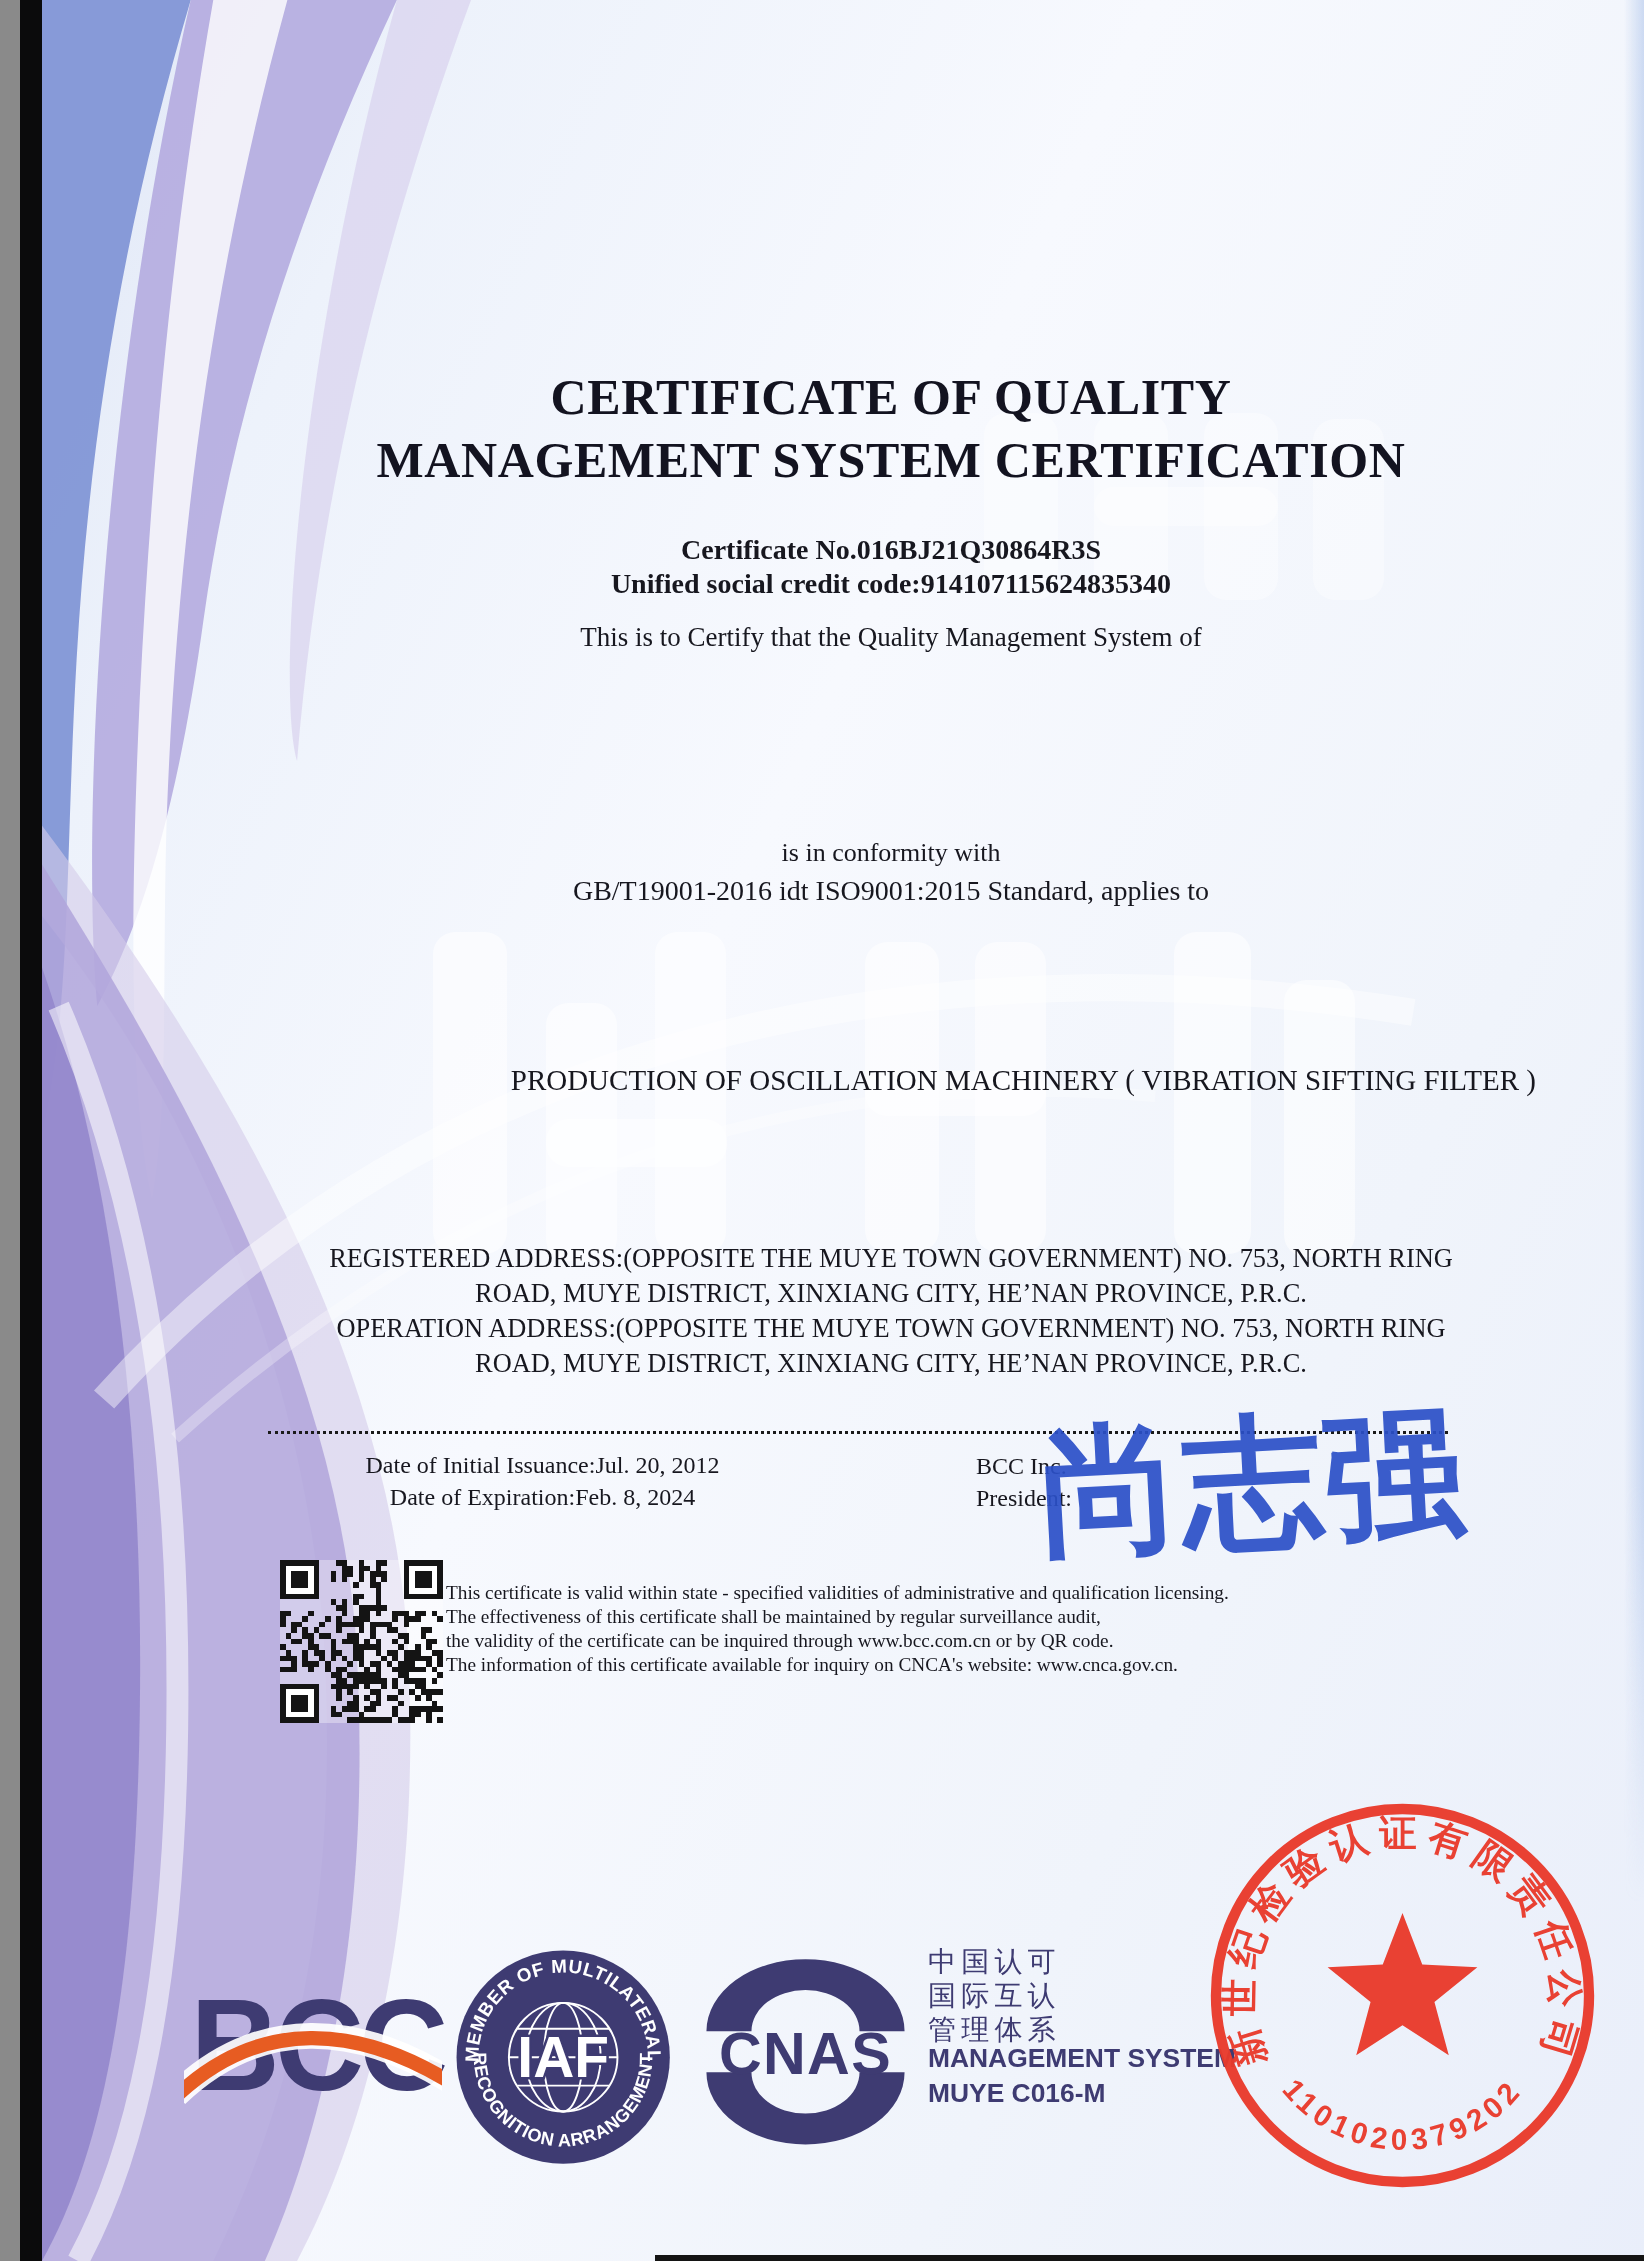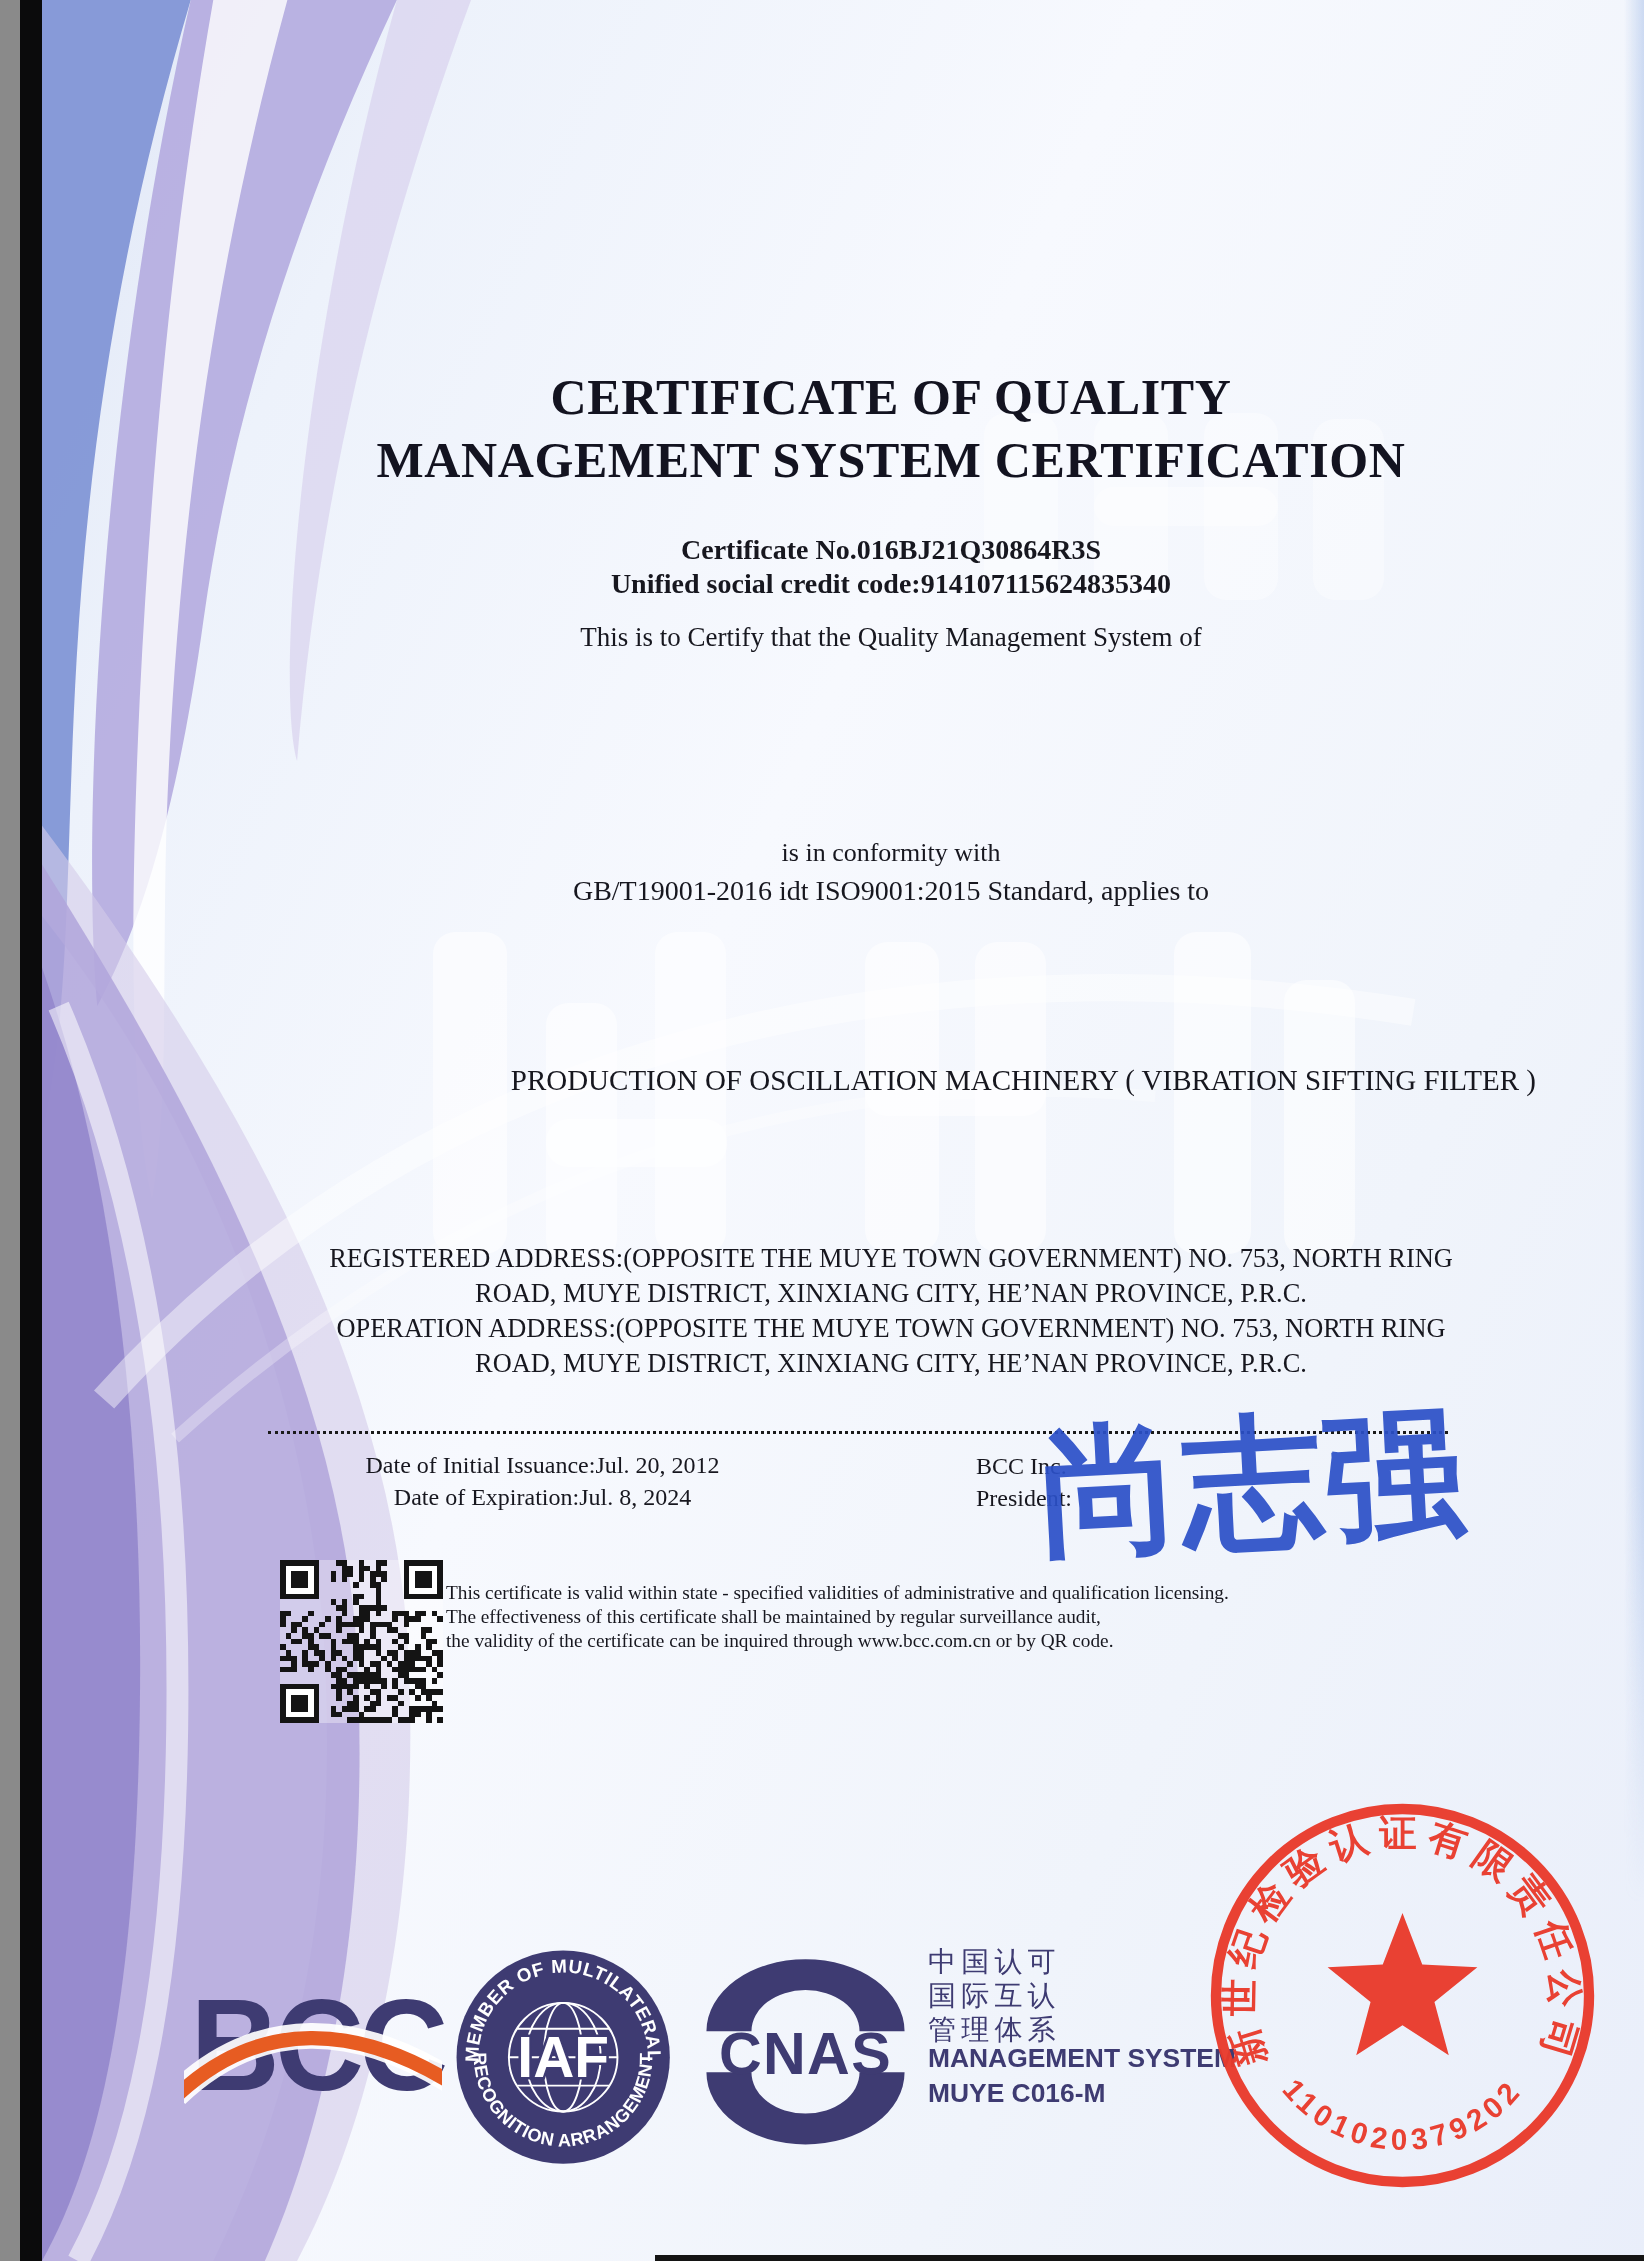--- a/index.html
+++ b/index.html
@@ -106,21 +106,21 @@
 
   <div class="abs addresses center" style="z-index:4">
     <div>REGISTERED ADDRESS:(OPPOSITE THE MUYE TOWN GOVERNMENT) NO. 753, NORTH RING ROAD, MUYE DISTRICT, XINXIANG CITY, HE’NAN PROVINCE, P.R.C.</div>
     <div>OPERATION ADDRESS:(OPPOSITE THE MUYE TOWN GOVERNMENT) NO. 753, NORTH RING ROAD, MUYE DISTRICT, XINXIANG CITY, HE’NAN PROVINCE, P.R.C.</div>
   </div>
 
   <div class="abs dotted" style="z-index:4"></div>
 
   <div class="abs dates center" style="z-index:4">
     <div>Date of Initial Issuance:Jul. 20, 2012</div>
-    <div>Date of Expiration:Jul. 8, 2024</div>
+    <div>Date of Expiration:Feb. 8, 2024</div>
   </div>
 
   <div class="abs issuer" style="z-index:4">
     <div>BCC Inc.</div>
     <div>President:</div>
   </div>
 
   <div class="abs signature cjk">尚志强</div>
 
   <svg class="abs qr" viewBox="0 0 29 29" shape-rendering="crispEdges">
@@ -422,20 +422,21 @@
         <rect x="23" y="28" width="1" height="1"></rect>
         <rect x="26" y="28" width="1" height="1"></rect>
         <rect x="28" y="28" width="1" height="1"></rect>
       </g>
   </svg>
 
   <div class="abs fineprint" style="z-index:4">
     <div>This certificate is valid within state - specified validities of administrative and qualification licensing.</div>
     <div>The effectiveness of this certificate shall be maintained by regular surveillance audit,</div>
     <div>the validity of the certificate can be inquired through www.bcc.com.cn or by QR code.</div>
+    <div>The information of this certificate available for inquiry on CNCA's website: www.cnca.gov.cn.</div>
   </div>
 
   <div class="abs bcc-logo">
     <div class="bcc-text">BCC</div>
     <svg style="position:absolute;left:0;top:0;width:258px;height:155px" viewBox="0 0 400 240">
       <path d="M-12,190 C120,64 270,80 412,168" stroke="#ffffff" stroke-width="40" fill="none" opacity="0.92"></path>
       <path d="M-12,192 C120,68 270,84 412,170" stroke="#e75c22" stroke-width="22" fill="none"></path>
     </svg>
   </div>
 

